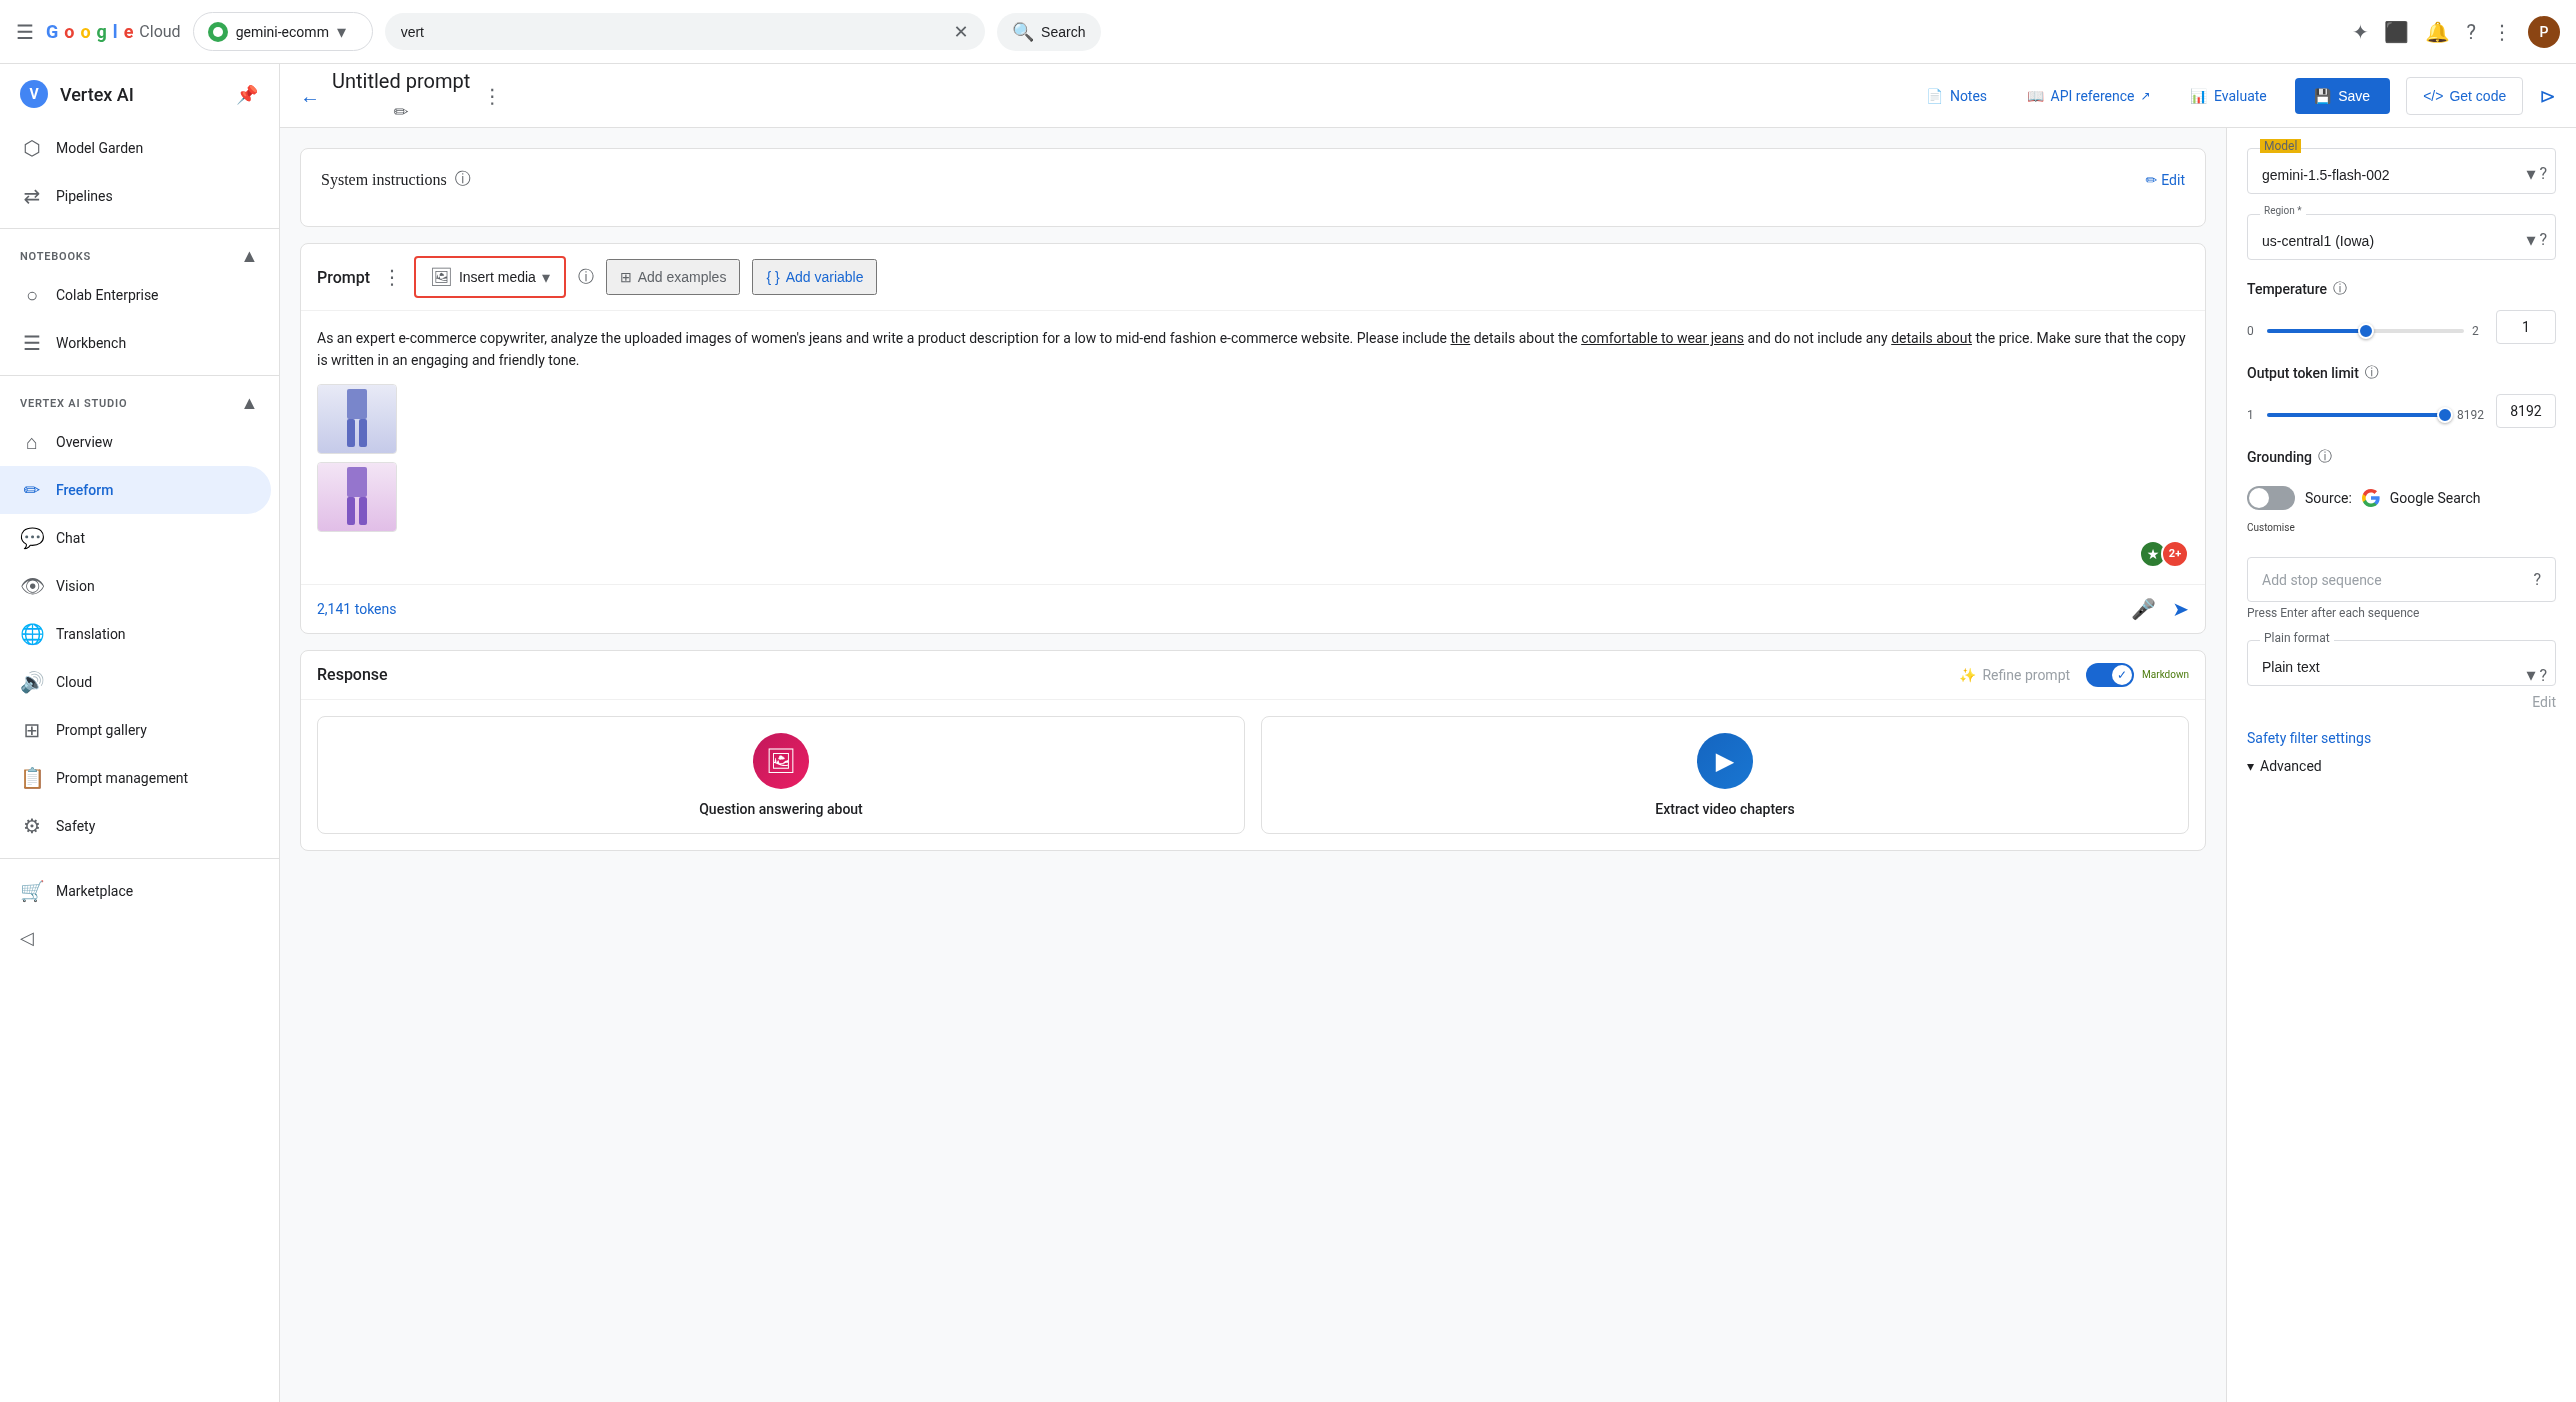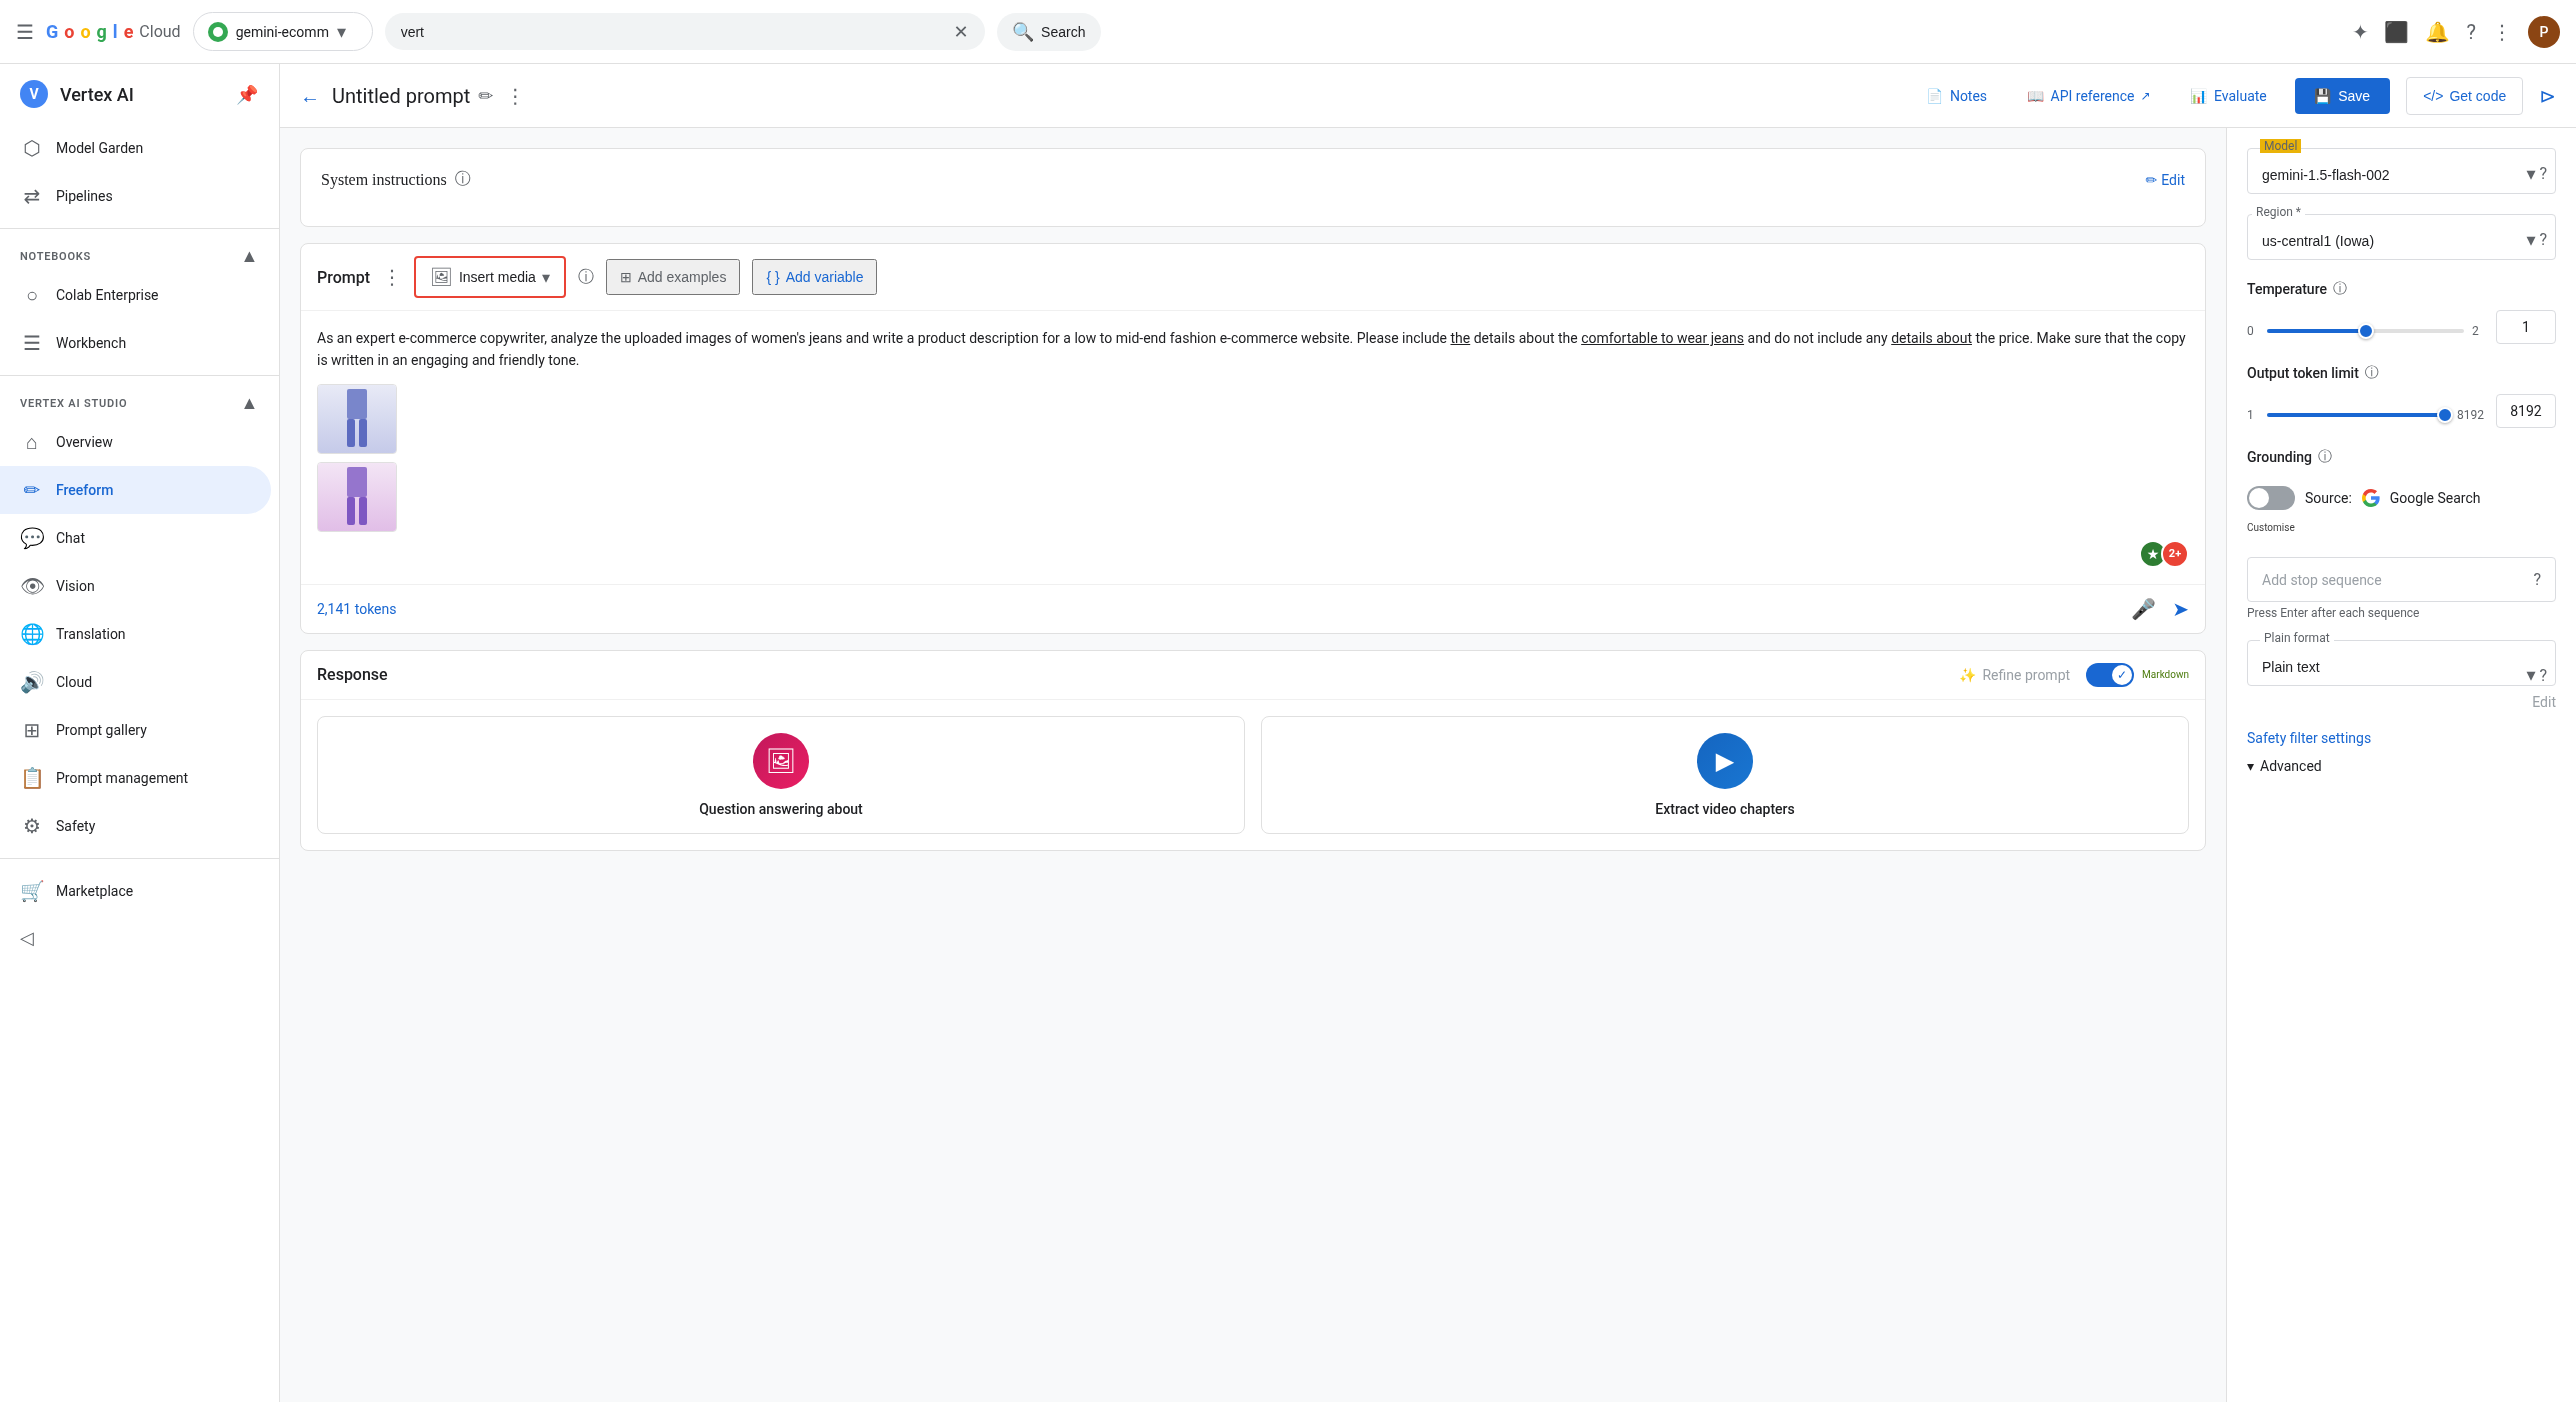--- a/index.html
+++ b/index.html
@@ -69,21 +69,21 @@
       position: fixed; top: 64px; left: 280px; right: 0; bottom: 0;
       display: flex; flex-direction: column; overflow: hidden;
     }
 
     
     .prompt-header {
       display: flex; align-items: center; gap: 12px; padding: 12px 20px;
       background: #fff; border-bottom: 1px solid #e0e0e0; height: 64px;
     }
     .back-btn { color: #1967d2; cursor: pointer; font-size: 20px; }
-    .prompt-title { font-size: 20px; color: #202124; font-weight: 400; display: flex; align-items: center; gap: 8px; }
+    .prompt-title { font-size: 20px; color: #202124; font-weight: 400; display: flex; align-items: center; gap: 8px; flex-direction: column; }
     .edit-icon { color: #5f6368; font-size: 18px; cursor: pointer; }
     .more-icon { color: #5f6368; font-size: 20px; cursor: pointer; }
     .header-actions { display: flex; align-items: center; gap: 16px; margin-left: auto; }
     .header-btn {
       display: flex; align-items: center; gap: 6px; color: #1967d2; font-size: 14px;
       cursor: pointer; padding: 8px 12px; border-radius: 4px; text-decoration: none;
     }
     .save-btn {
       display: flex; align-items: center; gap: 6px; background: #1967d2; color: #fff;
       border: none; border-radius: 4px; padding: 10px 20px; font-size: 14px; cursor: pointer; font-weight: 500;
@@ -523,21 +523,21 @@
             <select style="flex:1;border:none;outline:none;font-size:14px;color:#202124;padding:14px 14px 10px;background:transparent;appearance:none;cursor:pointer;">
               <option>gemini-1.5-flash-002</option>
             </select>
             <span style="color:#5f6368;margin-right:4px;font-size:18px;">▾</span>
             <span style="color:#5f6368;margin-right:8px;font-size:16px;cursor:pointer;">?</span>
           </div>
         </div>
       </div>
 
       <div class="region-fieldset" style="margin-bottom:20px;padding-top:4px;">
-        <div style="position:absolute;top:-10px;left:4px;background:#fff;padding:0 4px;font-size:12px;color:#5f6368;">Region *</div>
+        <div style="position:absolute;top:-10px;left:12px;background:#fff;padding:0 4px;font-size:10px;color:#5f6368;">Region *</div>
         <div style="display:flex;align-items:center;">
           <select style="flex:1;border:none;outline:none;font-size:14px;color:#202124;padding:14px 14px 10px;background:transparent;appearance:none;cursor:pointer;">
             <option>us-central1 (Iowa)</option>
           </select>
           <span style="color:#5f6368;margin-right:4px;font-size:18px;">▾</span>
           <span style="color:#5f6368;margin-right:8px;font-size:16px;cursor:pointer;">?</span>
         </div>
       </div>
 
       <div class="field-group">

